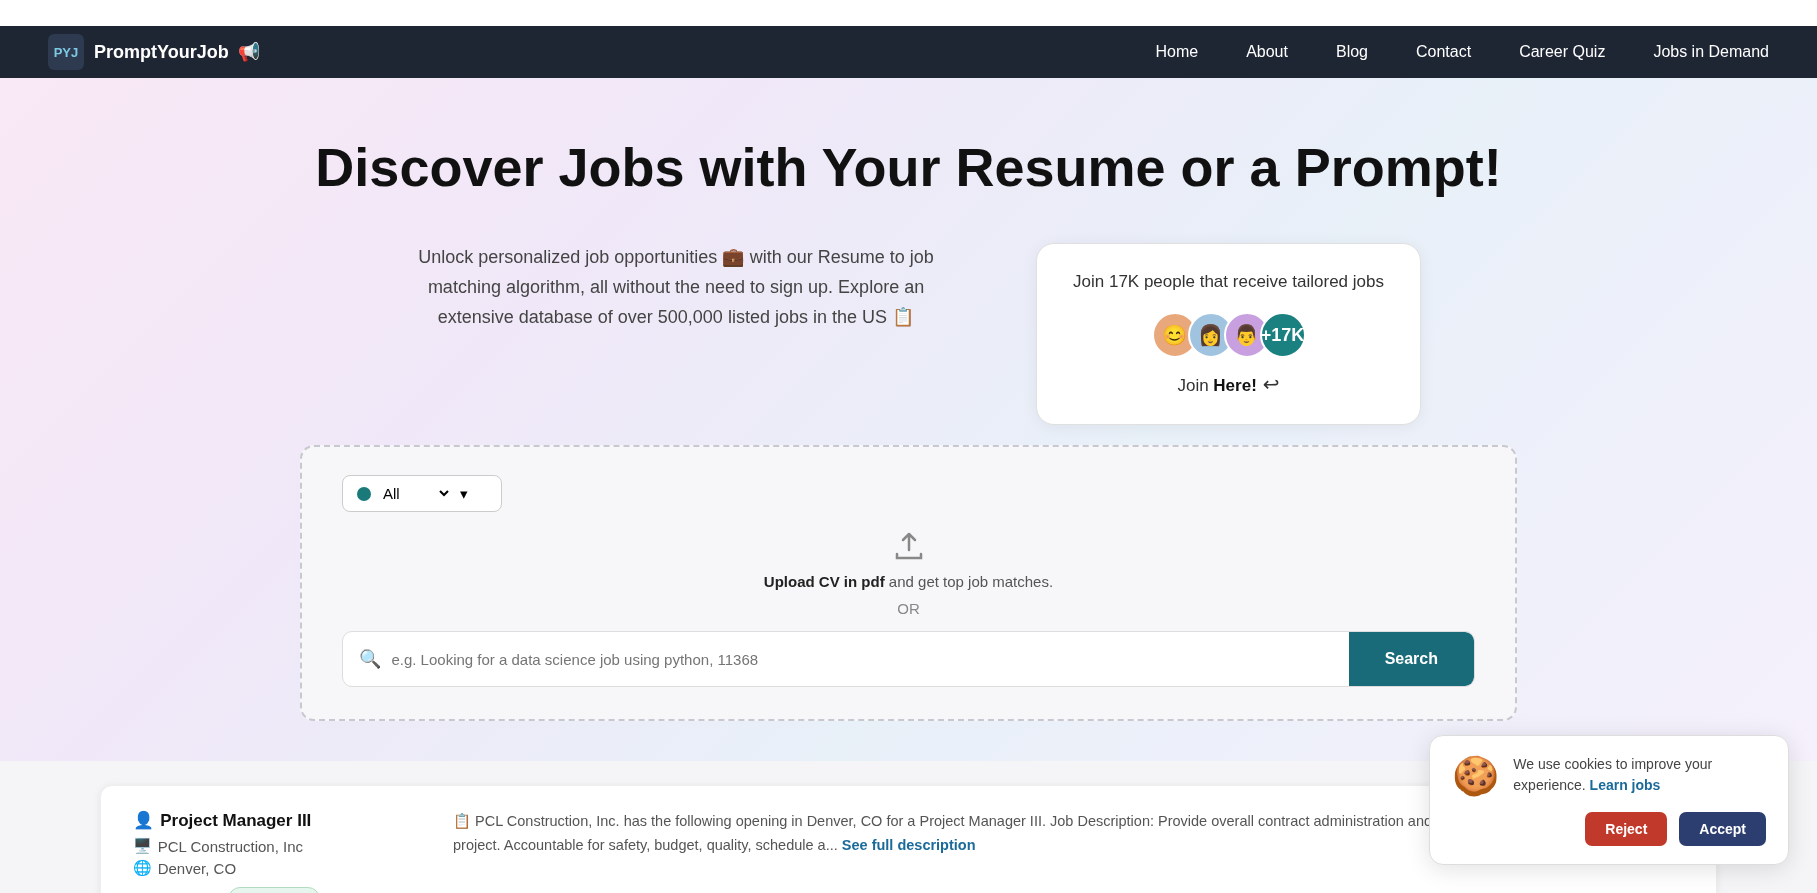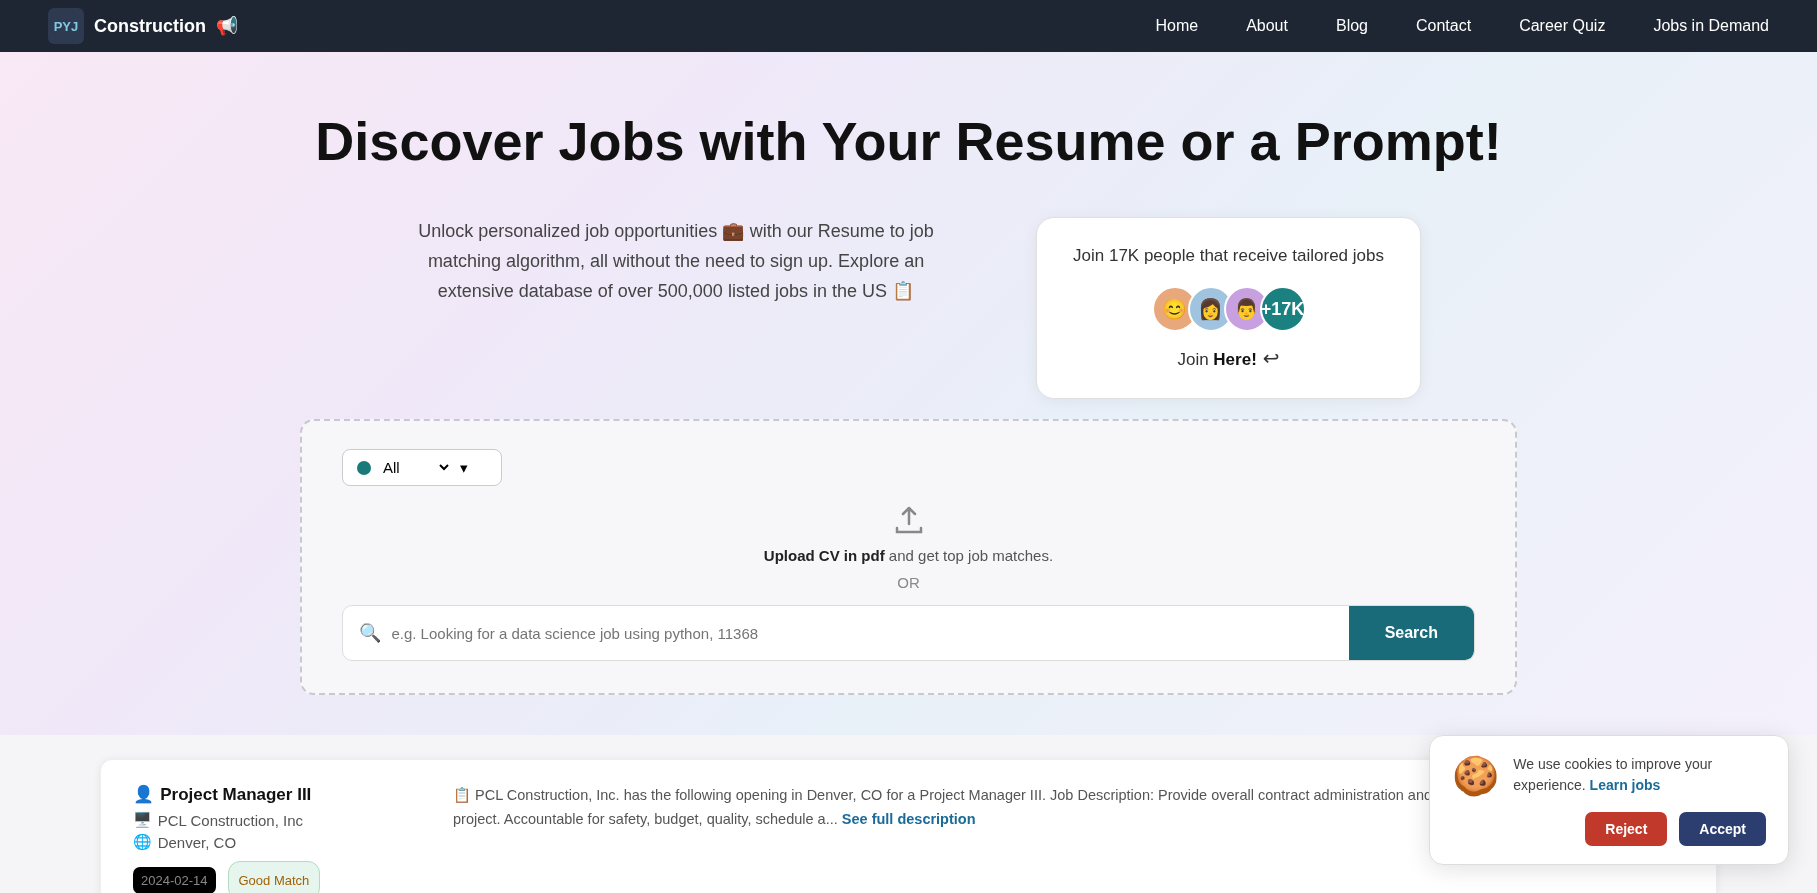--- a/index.html
+++ b/index.html
@@ -7,20 +7,21 @@
 
     
     nav {
       background: #1e2533;
       display: flex;
       align-items: center;
       padding: 0 48px;
       height: 52px;
       position: relative;
       z-index: 10;
+      margin-top: 26px;
     }
     .nav-brand {
       display: flex;
       align-items: center;
       gap: 10px;
       color: #fff;
       font-weight: 700;
       font-size: 18px;
       margin-right: auto;
     }
@@ -364,21 +365,21 @@
       background: transparent;
       cursor: pointer;
     }
   </style>
 </head>
 <body>
 
 <nav>
   <div class="nav-brand">
     <div class="nav-logo">PYJ</div>
-    <span>Construction</span>
+    <span>PromptYourJob</span>
     <span>📢</span>
   </div>
   <ul class="nav-links">
     <li><a href="#">Home</a></li>
     <li><a href="#">About</a></li>
     <li><a href="#">Blog</a></li>
     <li><a href="#">Contact</a></li>
     <li><a href="#">Career Quiz</a></li>
     <li><a href="#">Jobs in Demand</a></li>
   </ul>

